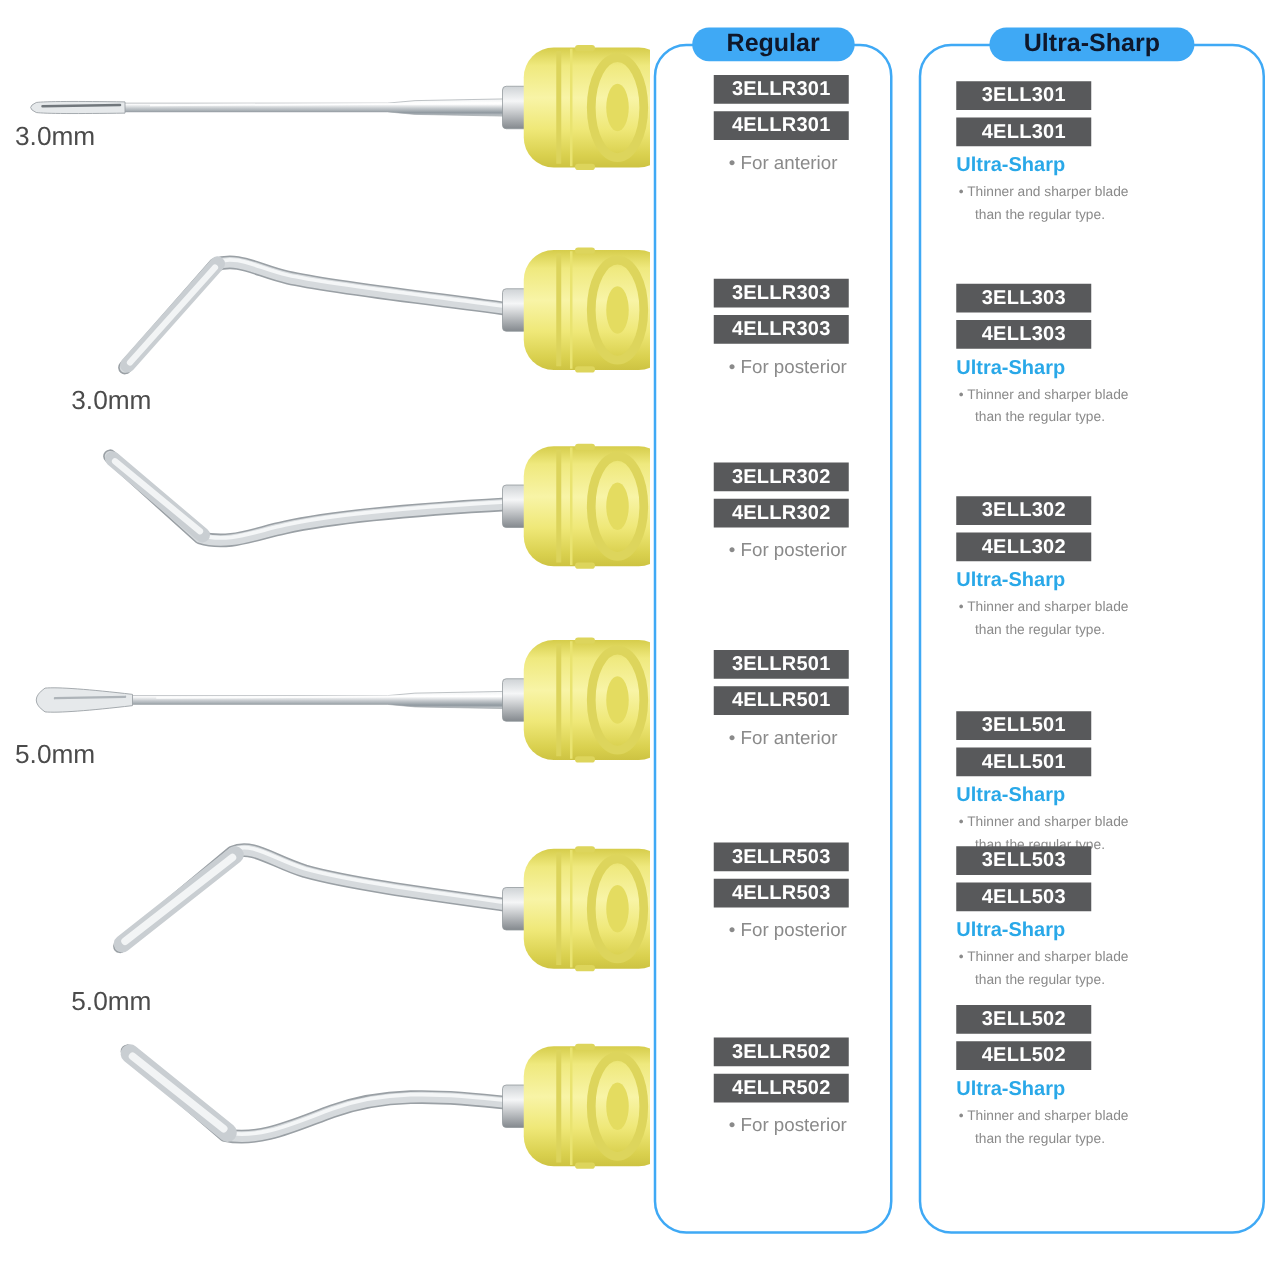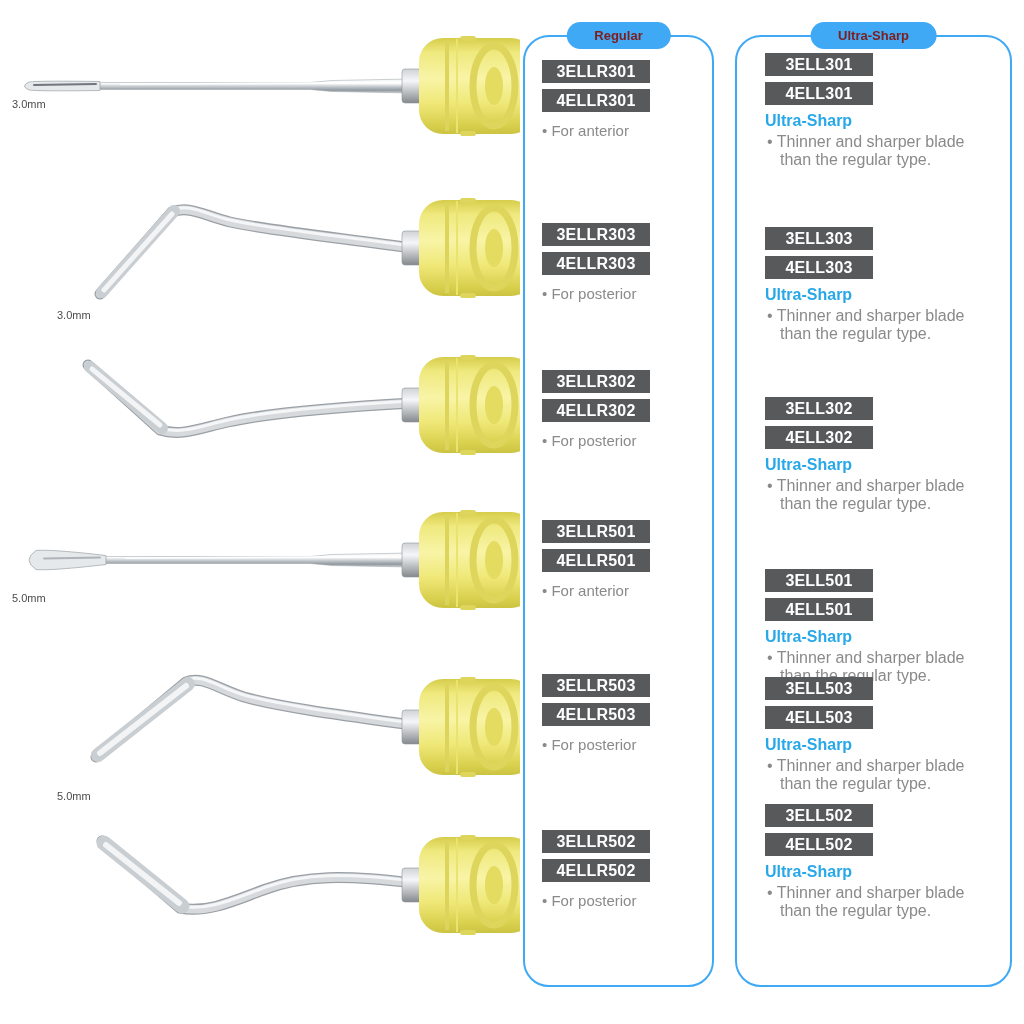--- a/index.html
+++ b/index.html
@@ -7,39 +7,39 @@
     width:1024px;height:1024px;position:relative;overflow:hidden;
     background:#ffffff;
     font-family:"Liberation Sans","DejaVu Sans",sans-serif;
   }
   
   .panel{position:absolute;border:2px solid #3fa9f5;border-radius:26px;background:#fff;}
   #panel-regular{left:523px;top:35px;width:187px;height:948px;}
   #panel-ultra{left:735px;top:35px;width:273px;height:948px;}
   .panel-title{
     position:absolute;top:-15px;left:50%;transform:translateX(-50%);
-    background:#3fa9f5;color:#7f1d1d;font-weight:bold;font-size:13px;
+    background:#3fa9f5;color:#0f172a;font-weight:bold;font-size:20px;
     line-height:27px;padding:0 28px;border-radius:14px;white-space:nowrap;
   }
   
-  .reg-row{position:absolute;left:17px;width:145px;}
+  .reg-row{position:absolute;left:46px;width:145px;}
   .us-row{position:absolute;left:28px;width:238px;}
   .code-badge{
     width:108px;height:23px;background:#58595b;color:#ffffff;
     font-weight:bold;font-size:16px;text-align:center;line-height:23px;
     margin-bottom:6px;letter-spacing:0.2px;
   }
-  .note{margin-top:10px;margin-left:0;color:#8a8a8a;font-size:15px;}
+  .note{margin-top:10px;margin-left:12px;color:#8a8a8a;font-size:15px;}
   .us-label{margin-top:7px;color:#29a8e8;font-weight:bold;font-size:16px;}
-  .us-desc{margin-top:3px;color:#8a8a8a;font-size:16px;line-height:18px;}
+  .us-desc{margin-top:3px;color:#8a8a8a;font-size:11px;line-height:18px;}
   .us-desc .l1{padding-left:2px;}
   .us-desc .l2{padding-left:15px;}
   
   .instr{position:absolute;left:0;width:520px;height:160px;}
-  .size-label{position:absolute;color:#4b4b4b;font-size:11px;}
+  .size-label{position:absolute;color:#4b4b4b;font-size:21px;}
 </style>
 </head>
 <body>
 
 <svg width="0" height="0" style="position:absolute">
   <defs>
     <linearGradient id="gMetal" x1="0" y1="0" x2="0" y2="1">
       <stop offset="0" stop-color="#f2f4f5"></stop>
         <stop offset="0.3" stop-color="#ffffff"></stop>
       <stop offset="0.55" stop-color="#c3c8cc"></stop>
@@ -184,21 +184,21 @@
   <div class="reg-row" style="top:793px">
     <div class="code-badge">3ELLR502</div>
     <div class="code-badge">4ELLR502</div>
     <div class="note">• For posterior</div>
   </div>
 </div>
 
 <div class="panel" id="panel-ultra">
   <div class="panel-title">Ultra-Sharp</div>
 
-  <div class="us-row" style="top:16px">
+  <div class="us-row" style="top:28px">
     <div class="code-badge">3ELL301</div>
     <div class="code-badge">4ELL301</div>
     <div class="us-label">Ultra-Sharp</div>
     <div class="us-desc">
       <div class="l1">• Thinner and sharper blade</div>
       <div class="l2">than the regular type.</div>
     </div>
   </div>
   <div class="us-row" style="top:190px">
     <div class="code-badge">3ELL303</div>

